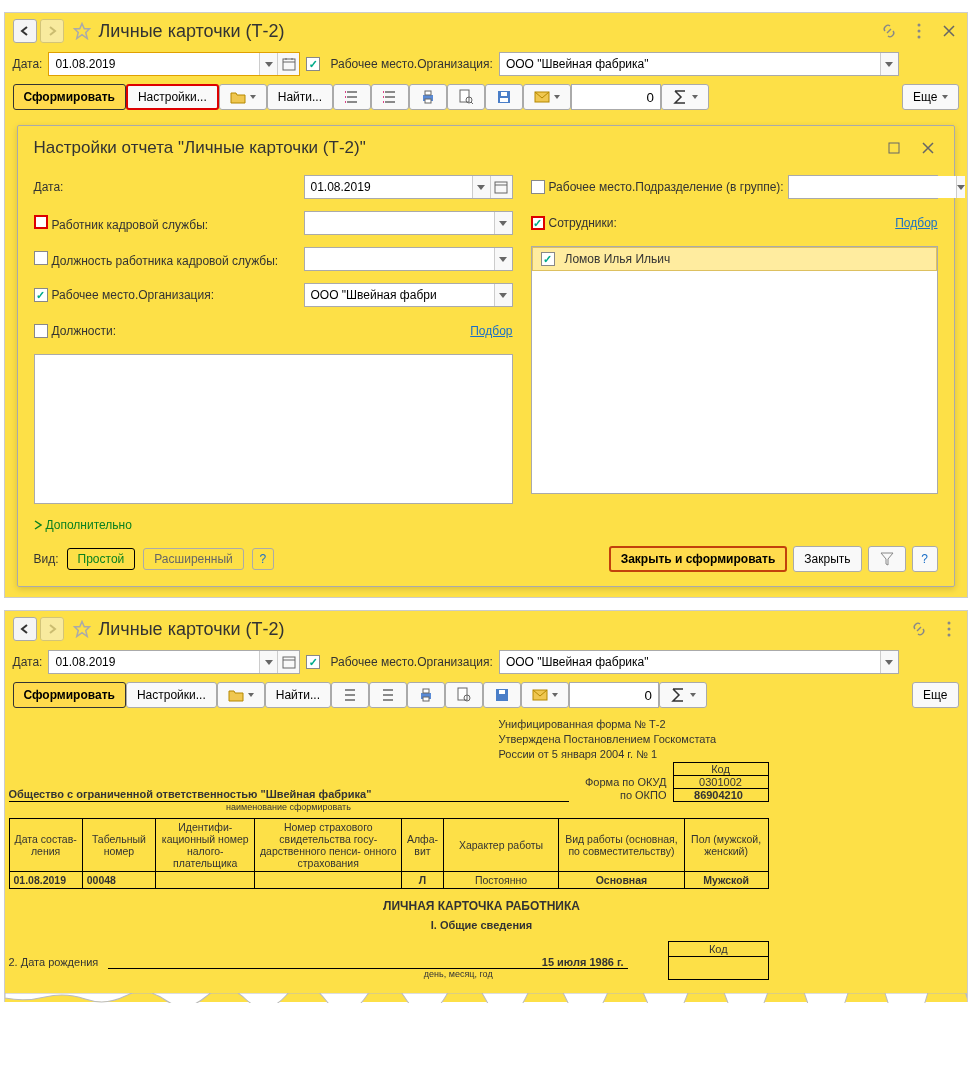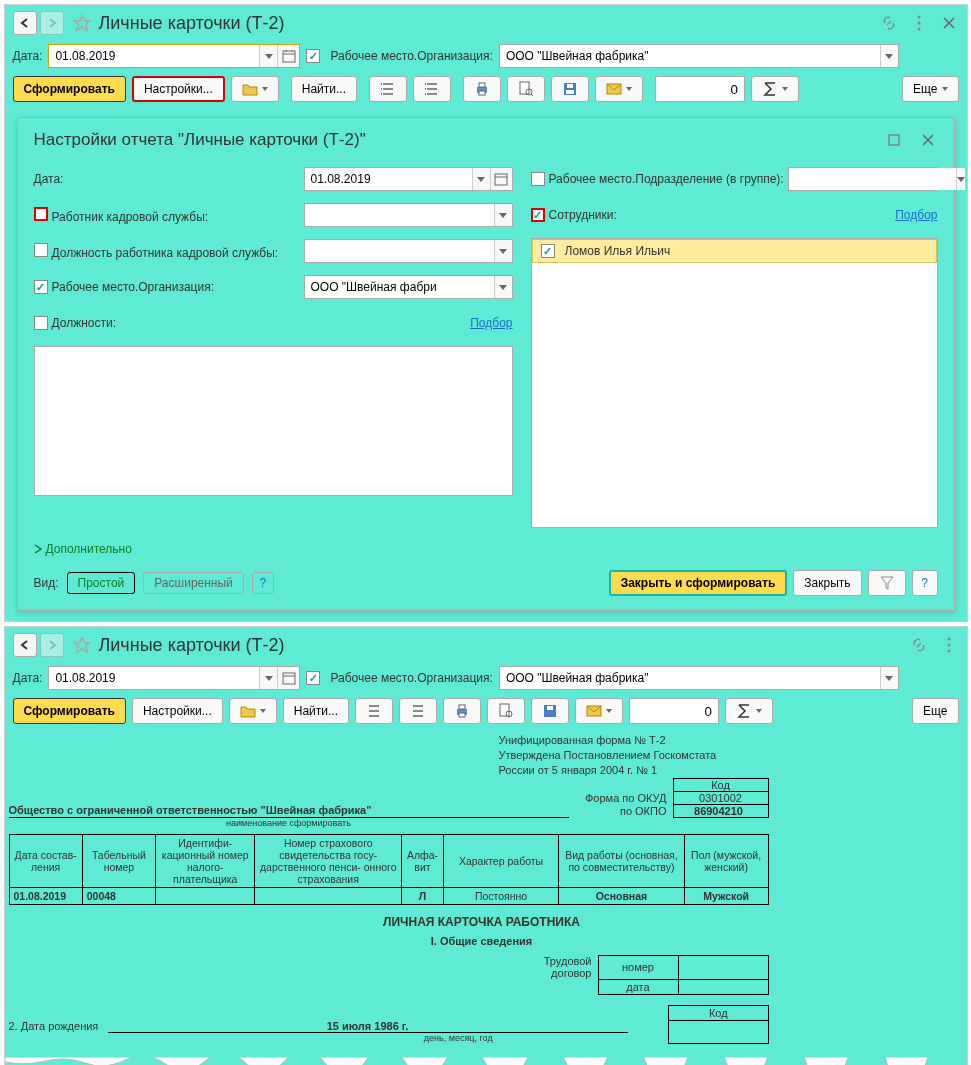--- a/index.html
+++ b/index.html
@@ -1,36 +1,36 @@
 <!DOCTYPE html>
 <html><head>
 <meta charset="utf-8">
 <style>
 * { box-sizing: border-box; margin: 0; padding: 0; }
 body { font-family: Arial, sans-serif; font-size: 12px; background: #fff; color: #333; }
-.window { border: 1px solid #ccc; background: #5eead4; width: 964px; margin: 4px auto; }
+.window { border: 1px solid #ccc; background: #fde047; width: 964px; margin: 12px auto; }
 .header-bar { display: flex; align-items: center; padding: 6px 8px; }
 .nav-btn { width: 24px; height: 24px; border: 1px solid #aaa; border-radius: 3px; background: #f5f5f5; display: inline-flex; align-items: center; justify-content: center; margin-right: 3px; cursor: pointer; }
 .nav-btn.disabled { opacity: .5; }
 .star-icon { fill: none; stroke: #aaa; stroke-width: 2; width: 18px; height: 18px; margin: 0 4px 0 6px; }
 .title { font-size: 18px; margin-left: 4px; }
 .header-right { margin-left: auto; display: flex; align-items: center; gap: 10px; }
 .icon-btn { width: 20px; height: 20px; cursor: pointer; display: inline-flex; align-items: center; justify-content: center; }
 .row { display: flex; align-items: center; padding: 3px 8px; gap: 6px; }
 .date-input-wrap { display: flex; border: 1px solid #e0a000; background: #fff; height: 24px; }
 .date-input-wrap.plain { border-color: #aaa; }
 .date-input { border: none; padding: 0 6px; width: 210px; outline: none; font-size: 12px; }
 .dd-btn { width: 18px; border-left: 1px solid #ccc; display: flex; align-items: center; justify-content: center; background: #f8f8f8; cursor: pointer; }
 .cal-btn { width: 22px; border-left: 1px solid #ccc; display: flex; align-items: center; justify-content: center; background: #f8f8f8; cursor: pointer; }
 .chk { width: 14px; height: 14px; border: 1px solid #888; display: inline-flex; align-items: center; justify-content: center; background: #fff; margin-right: 4px; cursor: pointer; }
 .chk.checked::after { content: "✓"; color: #0a8; font-weight: bold; font-size: 11px; }
 .chk.red { border: 2px solid #d00; }
 .combo { display: flex; border: 1px solid #aaa; height: 24px; background: #fff; flex: 1; }
 .combo-input { border: none; flex: 1; padding: 0 6px; outline: none; font-size: 12px; }
-.toolbar { display: flex; align-items: flex-start; padding: 5px 8px; gap: 6px; }
+.toolbar { display: flex; align-items: flex-start; padding: 5px 8px; }
 .btn { height: 26px; border: 1px solid #aaa; border-radius: 3px; background: #f9f9f9; padding: 0 10px; cursor: pointer; font-size: 12px; display: inline-flex; align-items: center; gap: 4px; }
 .btn-yellow { background: #ffdb4d; border-color: #333; font-weight: bold; }
 .btn-red-border { border: 2px solid #d00; }
 .tb-icon { width: 16px; height: 16px; }
 .tb-sep { width: 0; }
 .num-input { width: 90px; height: 26px; border: 1px solid #aaa; text-align: right; padding: 0 6px; }
 .content { padding: 10px 12px; }
 .settings-panel { border: 1px solid #aaa; border-radius: 2px; padding: 12px 16px 14px 16px; box-shadow: 0 2px 6px rgba(0,0,0,.15); }
 .panel-head { display: flex; align-items: center; margin-bottom: 16px; }
 .panel-title { font-size: 17px; }
@@ -298,21 +298,21 @@
                     <path d="M0 0 L4 5 L8 0" fill="#666"></path>
                   </svg>
                 </div>
             </div>
           </div>
           <div class="frow">
             <span class="chk checked red"></span>
             <span>Сотрудники:</span>
             <span class="link">Подбор</span>
           </div>
-          <div class="list-box" style="height:290px">
+          <div class="list-box" style="height:248px">
             <div class="list-row sel">
               <span class="chk checked"></span>
               <span>Ломов Илья Ильич</span>
             </div>
           </div>
         </div>
       </div>
 
       <div class="adv-link">
         <svg width="8" height="10">
@@ -320,21 +320,21 @@
           </svg>
         <span>Дополнительно</span>
       </div>
 
       <div class="bottom-bar">
         <span>Вид:</span>
         <span class="mode-btn">Простой</span>
         <span class="mode-btn inactive">Расширенный</span>
         <span class="q-btn">?</span>
         <div style="margin-left:auto;display:flex;gap:6px">
-          <button class="btn btn-yellow" style="border:2px solid #14b8a6">Закрыть и сформировать</button>
+          <button class="btn btn-yellow" style="border:2px solid #c2410c">Закрыть и сформировать</button>
           <button class="btn">Закрыть</button>
           <button class="btn">
             <svg class="tb-icon" viewBox="0 0 16 16">
                 <path d="M2 2h12 L9 8v6l-2-1V8z" fill="none" stroke="#888"></path>
               </svg>
           </button>
           <button class="btn q-btn" style="width:26px;height:26px">?</button>
         </div>
       </div>
     </div>
@@ -524,48 +524,32 @@
         <td style="font-weight:normal">Постоянно</td>
         <td style="font-weight:bold">Основная</td>
         <td style="font-weight:bold">Мужской</td>
       </tr>
     </tbody>
       </table>
 
     <div class="rtitle">ЛИЧНАЯ КАРТОЧКА РАБОТНИКА</div>
     <div class="rsub">I. Общие сведения</div>
 
-    <table style="width:760px;border-collapse:collapse;margin-top:8px">
-      <tbody>
-          <tr>
-        <td style="width:500px"></td>
-        <td style="text-align:right;padding-right:6px">Трудовой договор</td>
-        <td class="cell-b" style="min-width:50px">номер</td>
-        <td class="cell-b" style="min-width:90px"></td>
-      </tr>
-      <tr>
-        <td></td>
-            <td></td>
-        <td class="cell-b">дата</td>
-        <td class="cell-b"></td>
-      </tr>
-    </tbody>
-      </table>
 
 
     <table style="width:760px;border-collapse:collapse;margin-top:10px">
       <tbody>
           <tr>
         <td style="width:660px"></td>
         <td class="cell-b" style="min-width:80px">Код</td>
       </tr>
       <tr>
         <td>
           <span>2. Дата рождения</span>&nbsp;&nbsp;
-          <span class="field-line" style="min-width:520px;text-align:center;padding-left:4px">15 июля 1986 г.</span>
+          <span class="field-line" style="min-width:520px;text-align:right;padding-left:4px">15 июля 1986 г.</span>
           <div class="underlabel" style="margin-left:240px">день, месяц, год</div>
         </td>
         <td class="cell-b"></td>
       </tr>
     </tbody>
       </table>
   </div>
 
   <svg style="position:absolute;left:0;right:0;bottom:-1px;width:100%;height:10px" preserveAspectRatio="none" viewBox="0 0 960 10">
     <path d="M0 0 L0 5 Q20 9 40 4 T80 6 T120 3 T160 7 T200 4 T240 6 T280 3 T320 7 T360 4 T400 6 T440 3 T480 7 T520 4 T560 6 T600 3 T640 7 T680 4 T720 6 T760 3 T800 7 T840 4 T880 6 T920 3 T960 5 L960 0 Z" fill="#fff" stroke="#bbb"></path>

